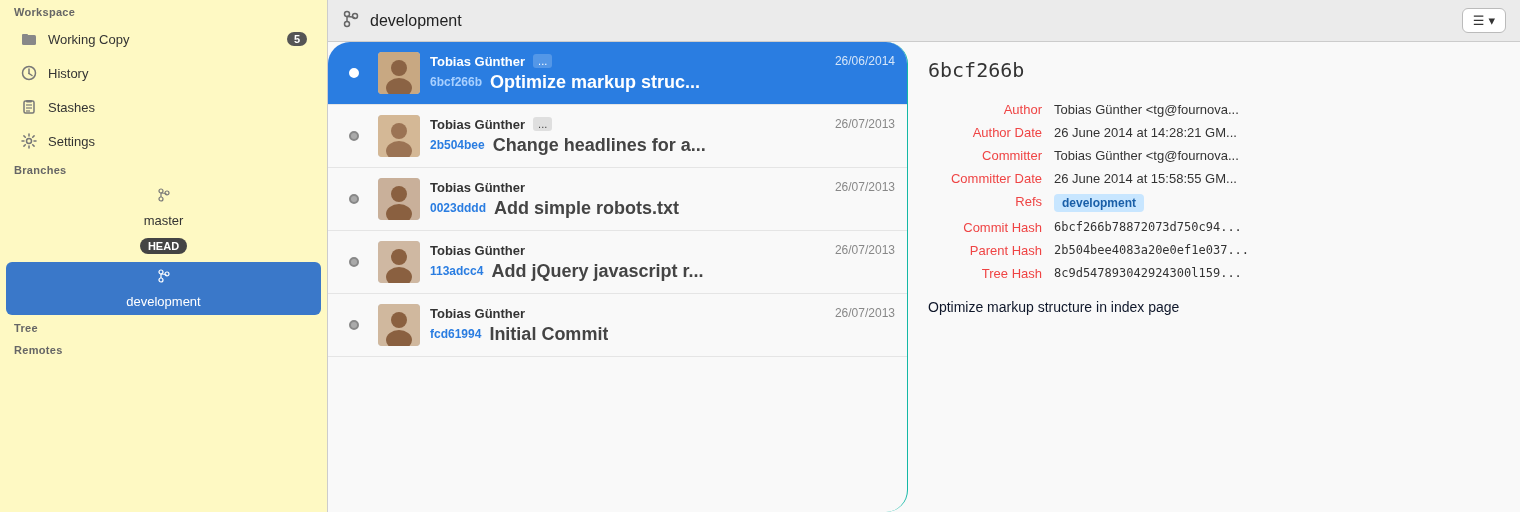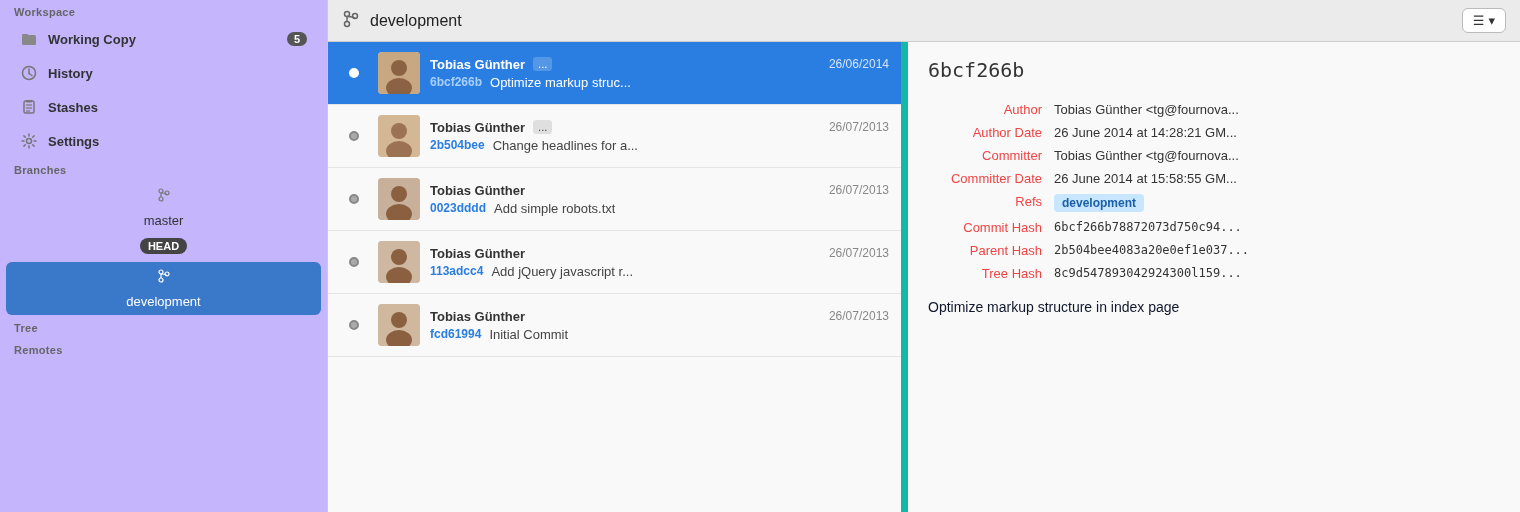--- a/index.html
+++ b/index.html
@@ -10,21 +10,21 @@
       display: flex;
       height: 512px;
       overflow: hidden;
       color: #333;
     }
 
     
     #sidebar {
       width: 328px;
       min-width: 328px;
-      background: #c4b5fd;
+      background: #fef9c3;
       border-right: 1px solid #ccc;
       display: flex;
       flex-direction: column;
       overflow: hidden;
     }
 
     .sidebar-section-header {
       padding: 6px 14px 4px;
       font-size: 11px;
       font-weight: 700;
@@ -50,21 +50,21 @@
       align-items: center;
       justify-content: center;
       flex-shrink: 0;
       font-size: 15px;
       color: #555;
     }
 
     .sidebar-item-label {
       flex: 1;
       font-size: 13px;
-      font-weight: 700;
+      font-weight: 400;
     }
 
     .badge {
       background: #555;
       color: white;
       border-radius: 10px;
       padding: 1px 7px;
       font-size: 11px;
       font-weight: 700;
     }
@@ -154,23 +154,24 @@
     #content {
       display: flex;
       flex: 1;
       overflow: hidden;
     }
 
     
     #commit-list {
       width: 580px;
       min-width: 580px;
-      border-right: 7px solid #14b8a6;
+      border-right: 1px solid #14b8a6;
       overflow-y: auto;
       background: #f9f9f9;
+      border-radius: 22px;
     }
 
     .commit-item {
       display: flex;
       align-items: center;
       padding: 10px 12px;
       cursor: pointer;
       border-bottom: 1px solid #e5e5e5;
       gap: 10px;
       position: relative;
@@ -256,25 +257,26 @@
       align-items: center;
       gap: 8px;
     }
     .commit-hash {
       font-size: 12px;
       font-weight: 600;
       color: #2a7de1;
     }
     .commit-item.selected .commit-hash { color: #a8d0ff; }
     .commit-message {
-      font-size: 13px;
+      font-size: 18px;
       color: #444;
       overflow: hidden;
       text-overflow: ellipsis;
       white-space: nowrap;
+      font-weight: bold;
     }
     .commit-item.selected .commit-message { color: white; }
 
     
     #detail-panel {
       flex: 1;
       padding: 16px 20px;
       overflow-y: auto;
       background: #f9f9f9;
     }

